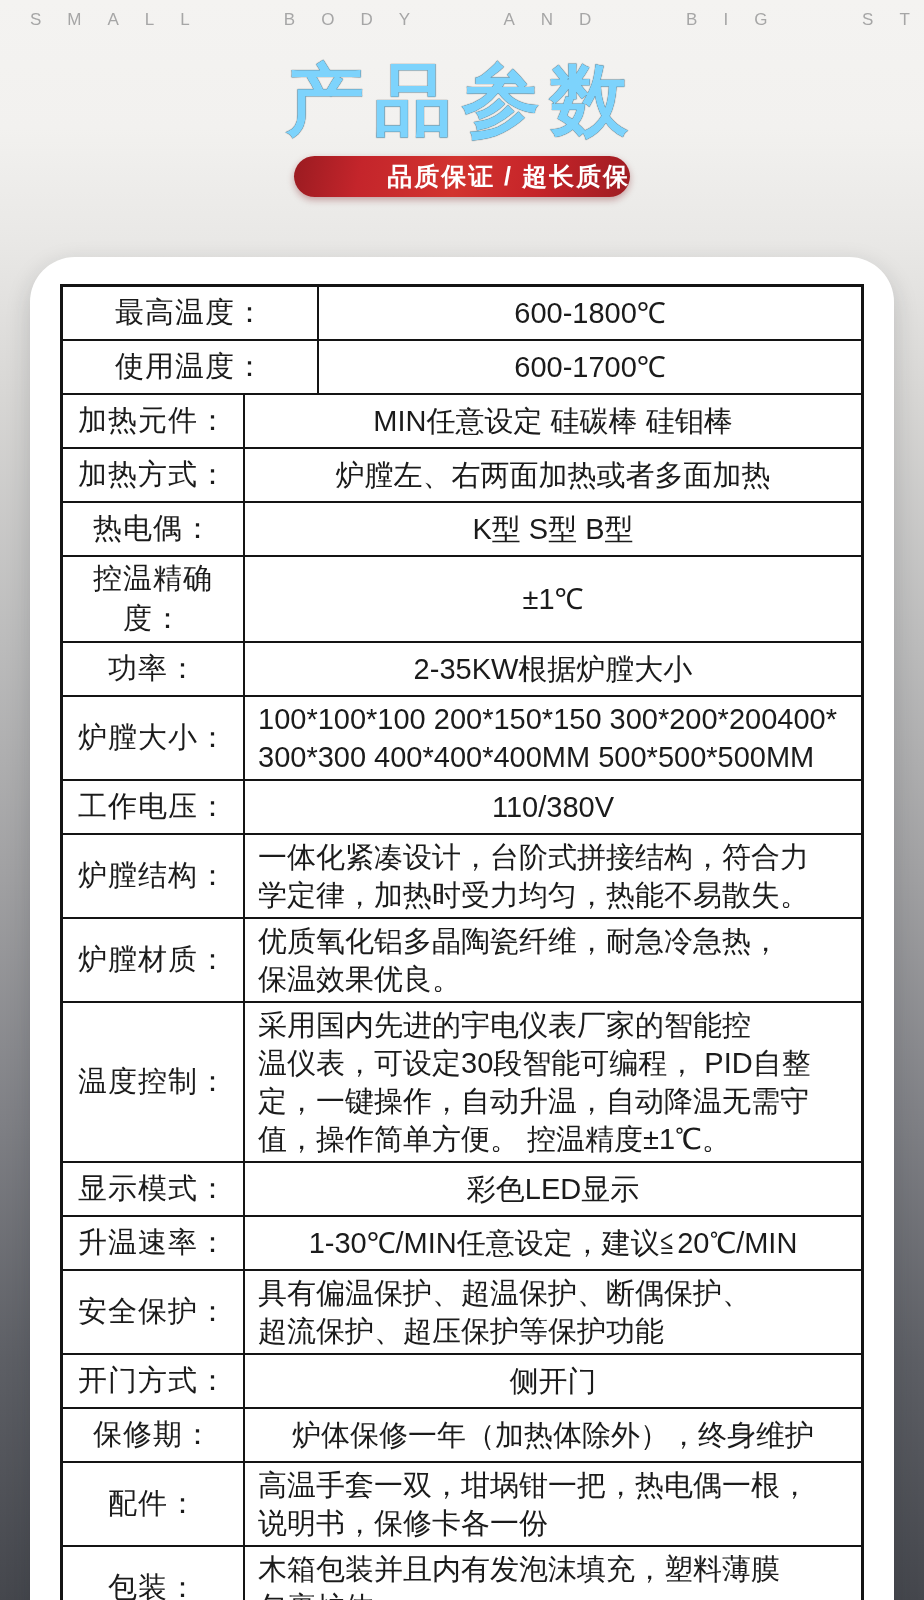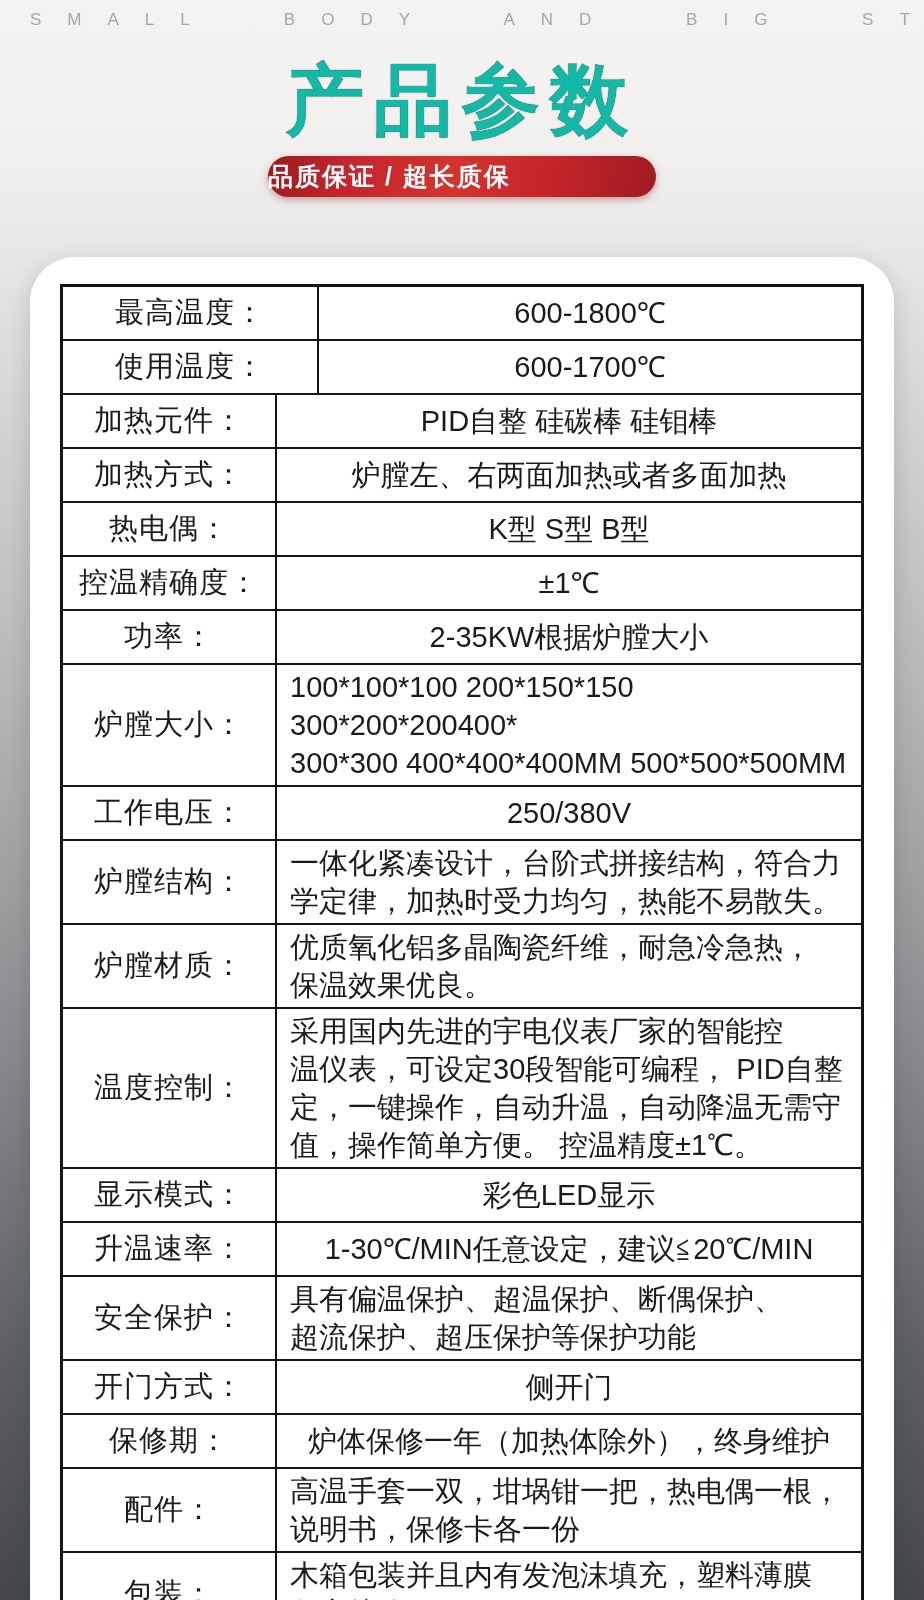--- a/index.html
+++ b/index.html
@@ -26,33 +26,33 @@
     overflow: hidden;
   }
 
   
   .title {
     margin: 18px 0 0;
     text-align: center;
     font-size: 78px;
     line-height: 1.15;
     font-weight: bold;
-    color: #14b8a6;
+    color: #7dd3fc;
     letter-spacing: 10px;
     text-shadow: 0 0 1px #161616;
   }
 
   
   .badge {
-    width: 388px; height: 41px;
+    width: 336px; height: 41px;
     margin: 10px auto 0;
     border-radius: 21px;
     background: linear-gradient(100deg,
       #9a1b21 0%, #c4252b 20%, #d2342f 48%, #c62429 72%, #9e1c22 100%);
-    display: flex; align-items: center; justify-content: flex-start;
+    display: flex; align-items: center; justify-content: flex-end;
     box-shadow: 0 3px 7px rgba(120, 15, 20, 0.35);
   }
   .badge span {
     color: #ffffff;
     font-size: 25px;
     font-weight: bold;
     letter-spacing: 2px;
     white-space: nowrap;
   }
 
@@ -79,21 +79,21 @@
   .spec-row:nth-child(9) { min-height: 47px; justify-content: flex-end; }
   .spec-row.ml { min-height: 0; }
 
   .cell {
     display: flex; align-items: center; justify-content: center;
     font-size: 29px;
     color: #1b1b1b;
   }
   .label {
     flex: none;
-    width: 214px;
+    width: 182px;
     border-right: 2px solid #141414;
     letter-spacing: 1px;
     text-align: center;
     padding: 2px 2px;
     box-sizing: border-box;
   }
   .spec-row.wide .label { width: 256px; }
   .value {
     flex: 1;
     min-width: 0;
@@ -126,21 +126,21 @@
         <div class="spec-row wide">
           <div class="cell label">最高温度：</div>
           <div class="cell value">600-1800℃</div>
         </div>
         <div class="spec-row wide">
           <div class="cell label">使用温度：</div>
           <div class="cell value">600-1700℃</div>
         </div>
         <div class="spec-row">
           <div class="cell label">加热元件：</div>
-          <div class="cell value">PID自整 硅碳棒 硅钼棒</div>
+          <div class="cell value">MIN任意设定 硅碳棒 硅钼棒</div>
         </div>
         <div class="spec-row">
           <div class="cell label">加热方式：</div>
           <div class="cell value">炉膛左、右两面加热或者多面加热</div>
         </div>
         <div class="spec-row">
           <div class="cell label">热电偶：</div>
           <div class="cell value">K型 S型 B型</div>
         </div>
         <div class="spec-row">
@@ -151,21 +151,21 @@
           <div class="cell label">功率：</div>
           <div class="cell value">2-35KW根据炉膛大小</div>
         </div>
         <div class="spec-row ml">
           <div class="cell label">炉膛大小：</div>
           <div class="cell value">100*100*100 200*150*150 300*200*200400*
 300*300 400*400*400MM 500*500*500MM</div>
         </div>
         <div class="spec-row">
           <div class="cell label">工作电压：</div>
-          <div class="cell value">250/380V</div>
+          <div class="cell value">110/380V</div>
         </div>
         <div class="spec-row ml">
           <div class="cell label">炉膛结构：</div>
           <div class="cell value">一体化紧凑设计，台阶式拼接结构，符合力
 学定律，加热时受力均匀，热能不易散失。</div>
         </div>
         <div class="spec-row ml">
           <div class="cell label">炉膛材质：</div>
           <div class="cell value">优质氧化铝多晶陶瓷纤维，耐急冷急热，
 保温效果优良。</div>

